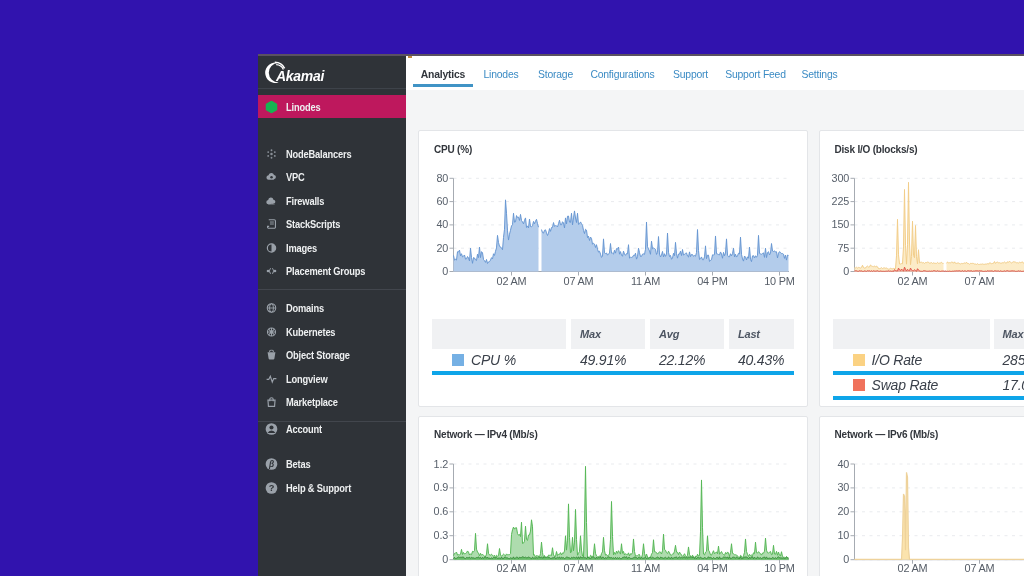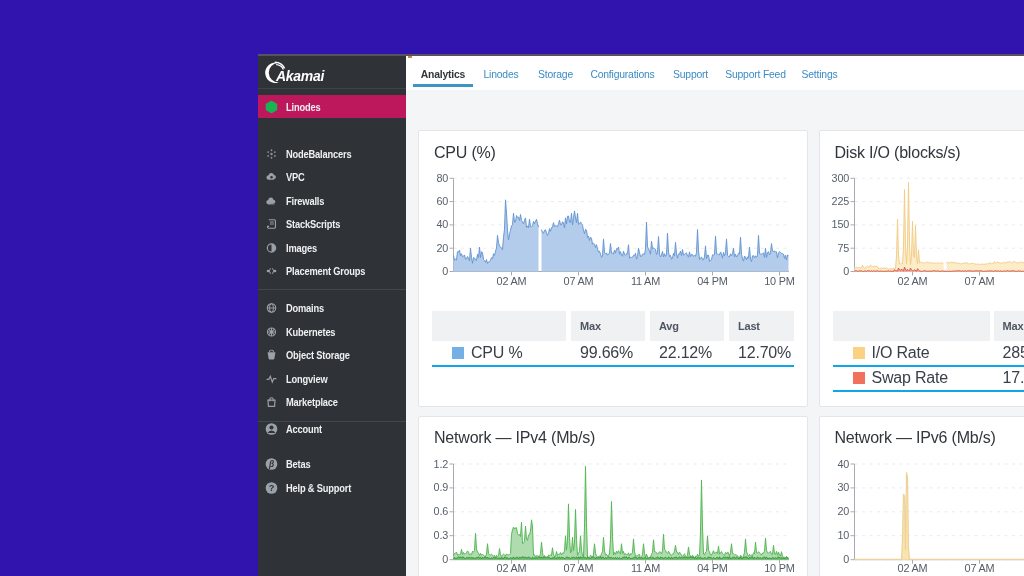--- a/index.html
+++ b/index.html
@@ -18,31 +18,31 @@
   .navitem .lb { position:absolute; left:28px; top:50%; transform:translateY(-50%) scaleX(0.86); transform-origin:0 50%; font-size:10.8px; font-weight:700; color:#eef0f1; letter-spacing:-0.2px; white-space:nowrap; }
   .navitem.sel { background:#be185d; }
   .navdiv { position:absolute; left:0; right:0; height:1px; background:#42464d; }
   
   .content { position:absolute; left:148px; top:0; right:0; bottom:0; background:#f4f5f6; }
   .tabbar { position:absolute; left:0; top:0; right:0; height:34.5px; background:#fff; display:flex; align-items:center; padding-left:7px; }
   .tab { position:relative; height:100%; display:flex; align-items:center; justify-content:center; padding-top:3px; font-size:10.4px; color:#3b8bc4; font-weight:400; letter-spacing:-0.2px; }
   .tab.active { color:#32363c; font-weight:700; }
   .tab.active:after { content:""; position:absolute; left:0; right:0; bottom:3.5px; height:2.5px; background:#4093c5; }
   .card { position:absolute; background:#fff; border:1px solid #e3e5e8; border-radius:2px; overflow:hidden; }
-  .card .title { position:absolute; left:15px; top:12.5px; font-size:16px; font-weight:400; color:#32363c; letter-spacing:-0.2px; }
+  .card .title { position:absolute; left:15px; top:12.5px; font-size:10px; font-weight:700; color:#32363c; letter-spacing:-0.2px; }
   .card1 { left:12px; top:74.5px; width:390px; height:277px; }
   .card2 { left:412.5px; top:74.5px; width:390px; height:277px; }
   .card3 { left:12px; top:360px; width:390px; height:277px; }
   .card4 { left:412.5px; top:360px; width:390px; height:277px; }
   .chart { position:absolute; left:0; top:0; }
   
-  .ltable { position:absolute; left:13px; top:180px; right:13px; }
+  .ltable { position:absolute; left:13px; top:188px; right:13px;font-style:italic; }
   .lhead { display:flex; height:30px; }
   .lhead .hc { background:#f0f1f3; height:100%; display:flex; align-items:center; padding-left:9px; font-size:11px; font-weight:700; color:#4d5562; letter-spacing:-0.2px; }
-  .lrow { display:flex; height:25.5px; align-items:center; border-bottom:2px solid #0ea5e9; font-size:16px; color:#3a404a; letter-spacing:-0.2px;justify-content:center; }
+  .lrow { display:flex; height:25.5px; align-items:center; border-bottom:4px solid #0ea5e9; font-size:14px; color:#3a404a; letter-spacing:-0.2px;justify-content:center; }
   .lrow .c0 { display:flex; align-items:center; }
   .sw { width:12px; height:12px; margin-left:20px; margin-right:7px; }
   .axis { font-size:10.8px; fill:#575f6a; letter-spacing:-0.2px; }
   .xlab { font-size:10.9px; fill:#555c66; letter-spacing:-0.2px; }
 </style>
 </head>
 <body>
 <div class="topline"></div>
 <div class="orangedot"></div>
 <div class="window">
@@ -223,23 +223,23 @@
           <div class="hc" style="width:134px"></div>
             <div style="width:5px"></div>
           <div class="hc" style="width:74px">Max</div>
             <div style="width:5px"></div>
           <div class="hc" style="width:74px">Avg</div>
             <div style="width:5px"></div>
           <div class="hc" style="flex:1">Last</div>
         </div>
         <div class="lrow">
           <div class="c0" style="width:139px"><span class="sw" style="background:#75b0e4"></span>CPU %</div>
-          <div style="width:79px;padding-left:9px">99.66%</div>
+          <div style="width:79px;padding-left:9px">49.91%</div>
           <div style="width:79px;padding-left:9px">22.12%</div>
-          <div style="flex:1;padding-left:9px">12.70%</div>
+          <div style="flex:1;padding-left:9px">40.43%</div>
         </div>
       </div>
     </div>
 
     <div class="card card2">
       <div class="title">Disk I/O (blocks/s)</div>
       <svg class="chart" width="390" height="160" viewBox="0 0 390 160">
         <path d="M34.5 47.3 H390" stroke="#e9ebee" stroke-width="1" stroke-dasharray="3 4.5" fill="none"></path>
           <path d="M34.5 70.6 H390" stroke="#e9ebee" stroke-width="1" stroke-dasharray="3 4.5" fill="none"></path>
           <path d="M34.5 93.9 H390" stroke="#e9ebee" stroke-width="1" stroke-dasharray="3 4.5" fill="none"></path>

